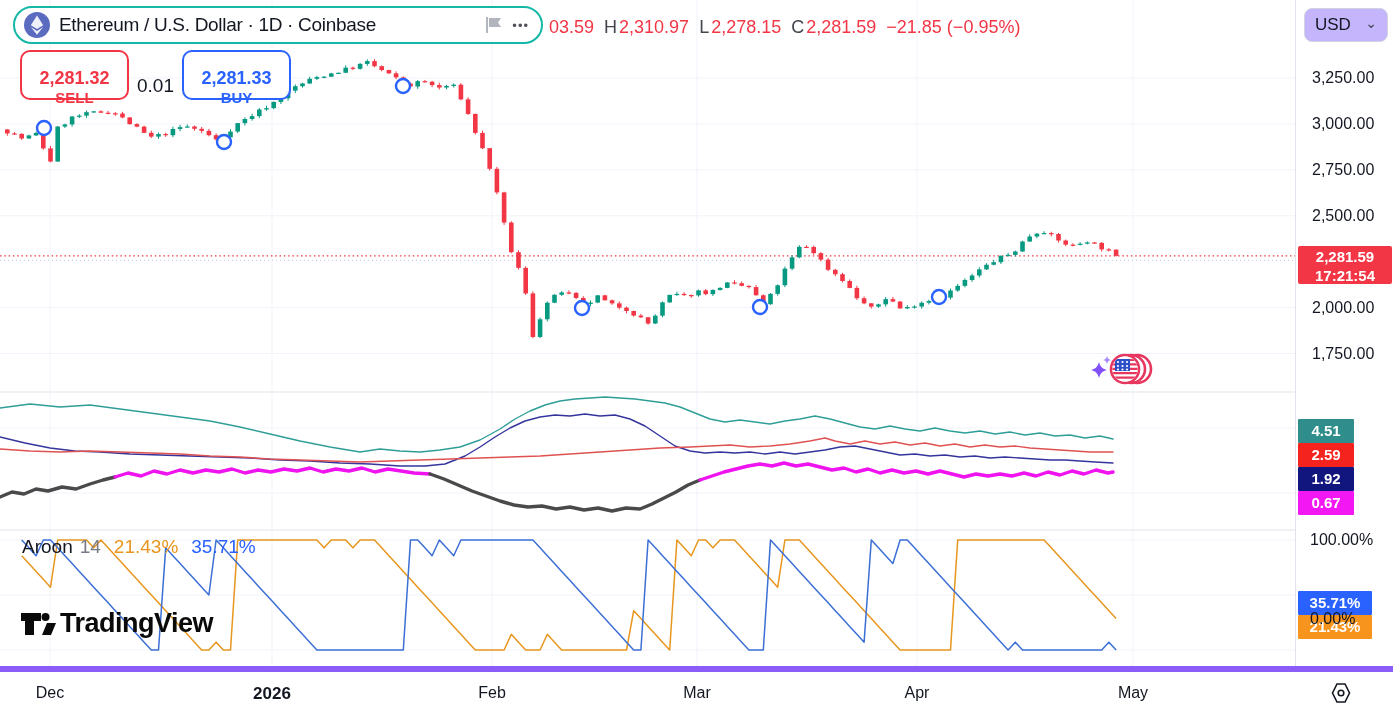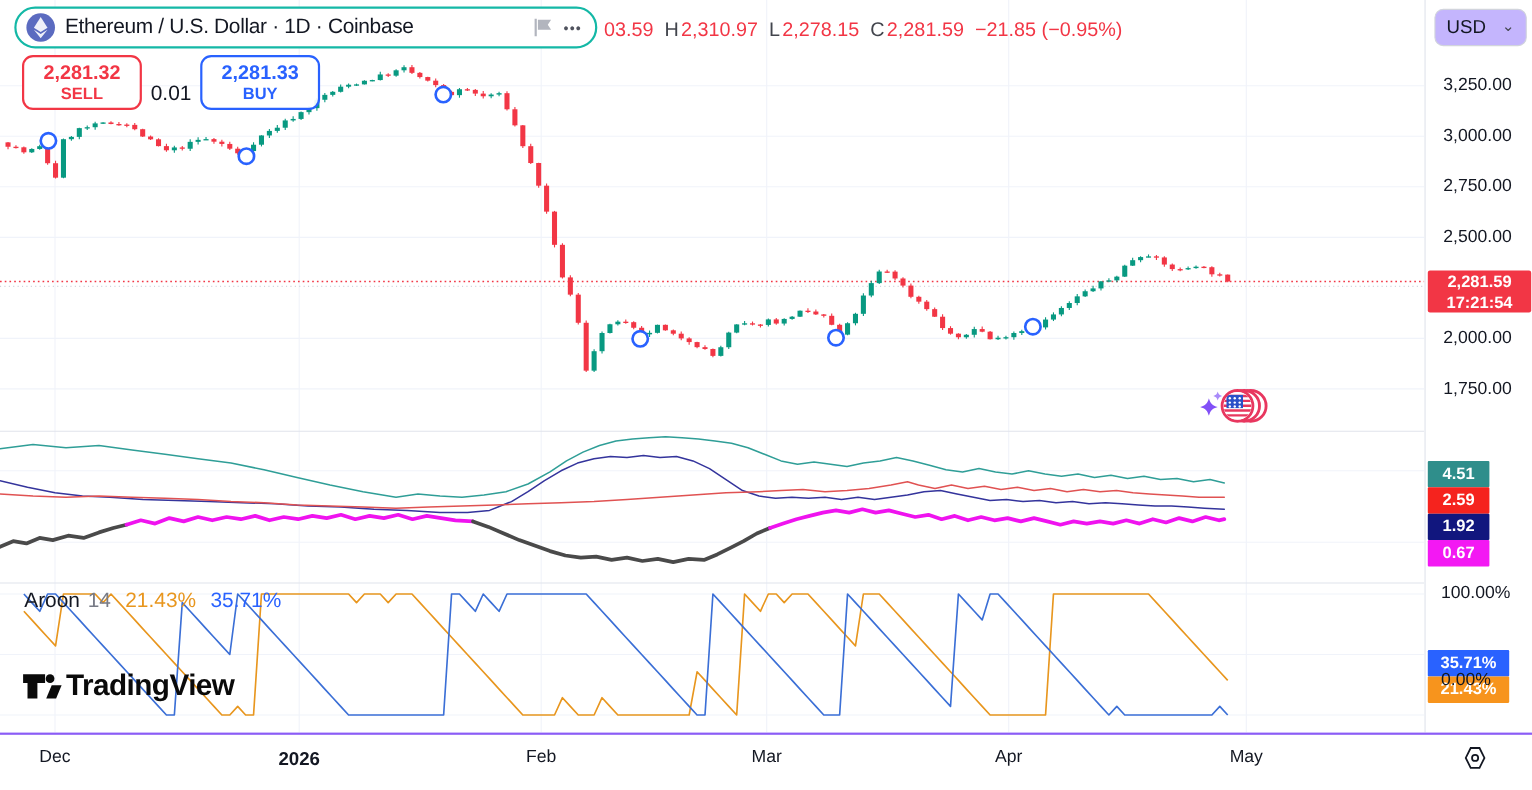--- a/index.html
+++ b/index.html
@@ -14,21 +14,21 @@
     display:flex; align-items:center; padding:0 12px 0 8px; gap:8px; z-index:30; }
   .sym-title { font-size:19px; font-weight:500; letter-spacing:-0.3px; white-space:nowrap;
     overflow:hidden; flex:1; }
   .menu-dots { font-size:13px; letter-spacing:1px; color:#50535e; }
   .ohlc { position:absolute; left:549px; top:17px; font-size:18px; white-space:nowrap;
     color:#f23645; z-index:29; }
   .ohlc .k { color:#42454d; margin:0 2px 0 10px; }
 
   
   .order-btn { position:absolute; top:50px; width:109px; height:50px; border-radius:10px;
-    background:rgba(255,255,255,.92); text-align:center; z-index:30; cursor:pointer; padding-top:4px;}
+    background:rgba(255,255,255,.92); text-align:center; z-index:30; cursor:pointer; padding-top:16px;}
   .order-btn .p { font-size:18px; font-weight:bold; line-height:21px; }
   .order-btn .l { font-size:15px; font-weight:bold; line-height:18px; }
   #sell-btn { left:20px; border:2px solid #f23645; color:#f23645; }
   #buy-btn  { left:182px; border:2px solid #2962ff; color:#2962ff; }
   .spread { position:absolute; left:137px; top:75px; font-size:19px; color:#131722; z-index:30; }
 
   
   .price-axis { position:absolute; left:1295px; top:0; width:98px; height:666px;
     border-left:1px solid #e0e3eb; background:#fff; z-index:20; }
   .tick { position:absolute; left:16px; font-size:16px; color:#131722; }
@@ -38,21 +38,21 @@
   .usd-btn .chev { font-size:14px; color:#42454d; margin-top:-4px; }
   .last-badge { position:absolute; left:2px; top:246px; width:94px; height:38px; border-radius:2px;
     color:#fff; font-size:15px; font-weight:bold; text-align:center; line-height:19px; padding-top:1px;}
   .ind-badge { position:absolute; left:2px; width:56px; height:24px; color:#fff;
     font-size:15px; font-weight:bold; text-align:center; line-height:24px; border-radius:1px;}
   .aroon-badge { width:74px; }
   .pct-label { position:absolute; left:14px; font-size:16px; color:#131722; }
 
   
   .time-axis { position:absolute; left:0; top:666px; width:1393px; height:52px;
-    border-top:2px solid #8b5cf6; background:#fff; z-index:20; }
+    border-top:6px solid #8b5cf6; background:#fff; z-index:20; }
   .t-label { position:absolute; top:12px; transform:translateX(-50%); font-size:16px; color:#131722; }
   .t-label.bold { font-weight:bold; font-size:17px; }
   .gear-hex { position:absolute; left:1330px; top:10px; cursor:pointer; }
 
   
   .legend { position:absolute; left:22px; z-index:25; font-size:19px; white-space:nowrap; cursor:pointer;}
   .legend .param { color:#787b86; margin-left:7px; }
   .legend .v { margin-left:13px; font-weight:500; }
   #vol-legend { top:399px; }
   #aroon-legend { top:536px; }

